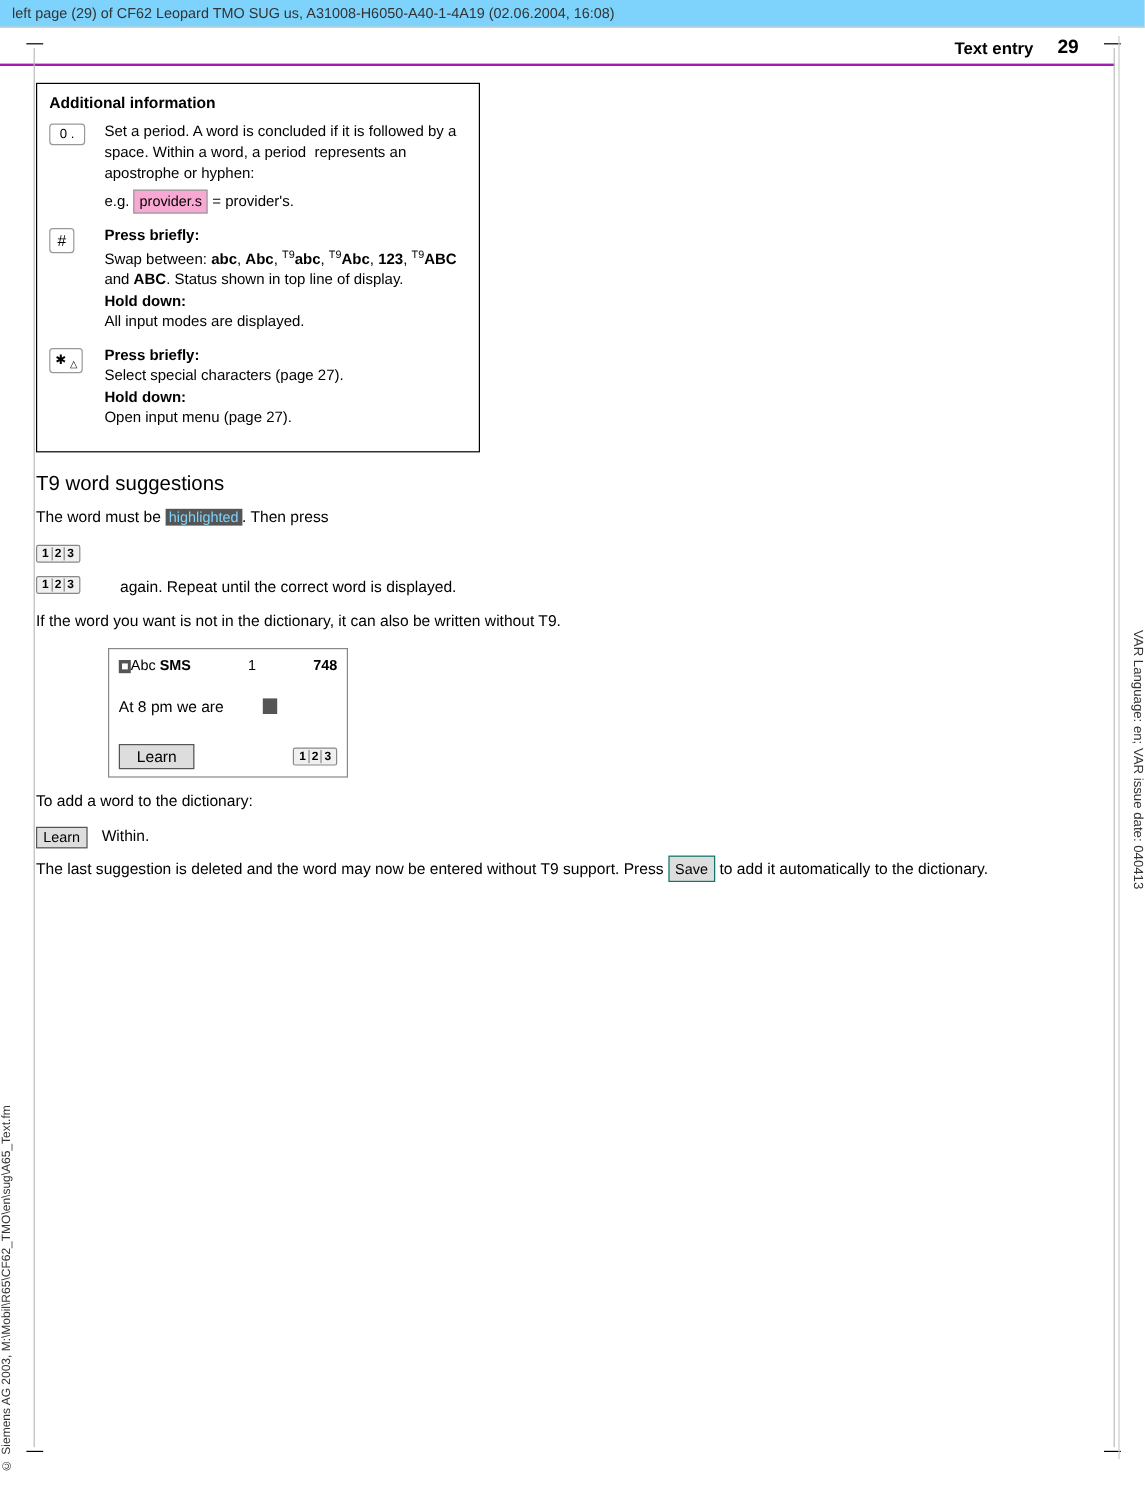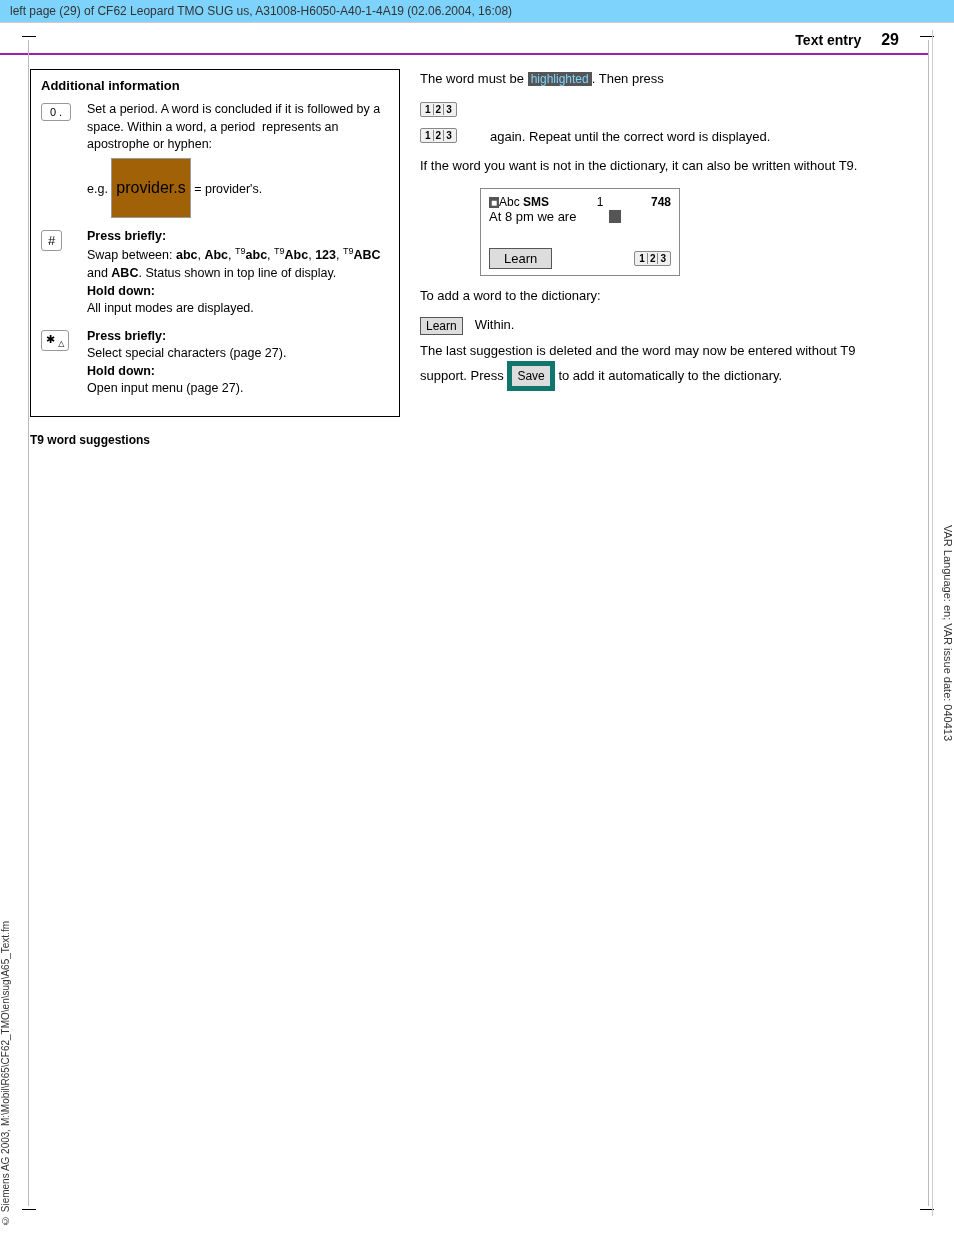--- a/index.html
+++ b/index.html
@@ -48,21 +48,21 @@
       writing-mode: vertical-rl;
       transform: rotate(180deg);
       font-size: 10px;
       color: #333;
       padding-left: 5px;
     }
 
     
     .main-content {
       display: flex;
-      flex-direction: row;
+      flex-direction: column;
       padding: 10px 30px 10px 30px;
       margin-right: 25px;
     }
 
     
     .page-header {
       display: flex;
       justify-content: flex-end;
       align-items: center;
       padding: 8px 30px 4px 30px;
@@ -158,33 +158,33 @@
     .info-text sup { font-size: 9px; vertical-align: super; }
 
     .highlighted-word {
       background: #555;
       color: #7dd3fc;
       padding: 0 3px;
       font-size: 12px;
     }
     .button-style {
       border: 1px solid #999;
-      padding: 18px 4px;
-      font-size: 16px;
-      background: #a16207;
+      padding: 1px 4px;
+      font-size: 12px;
+      background: #f9a8d4;
       display: inline-block;
     }
 
     
     .t9-section {
       margin-top: 10px;
     }
     .t9-title {
-      font-size: 12px;
-      font-weight: bold;
+      font-size: 17px;
+      font-weight: normal;
       margin-bottom: 8px;
     }
     .t9-body {
       font-size: 13px;
       line-height: 1.5;
     }
 
     
     .right-para {
       font-size: 13px;
@@ -216,21 +216,21 @@
       padding: 6px 8px;
       width: 200px;
       margin: 10px auto 10px 60px;
       font-size: 13px;
       background: #fff;
     }
     .phone-top-row {
       display: flex;
       justify-content: space-between;
       align-items: center;
-      margin-bottom: 0;
+      margin-bottom: 20px;
       font-size: 12px;
     }
     .phone-sms {
       font-weight: bold;
     }
     .phone-chars {
       font-weight: bold;
       font-size: 12px;
     }
     .phone-text-row {
@@ -261,21 +261,21 @@
     }
 
     .learn-inline {
       border: 1px solid #555;
       padding: 1px 5px;
       font-size: 12px;
       background: #ddd;
       display: inline-block;
     }
     .save-inline {
-      border: 5px solid #0f766e;
+      border: 1px solid #0f766e;
       padding: 1px 5px;
       font-size: 12px;
       background: #ddd;
       display: inline-block;
     }
 
     .dict-row {
       display: flex;
       align-items: flex-start;
       margin-bottom: 6px;

